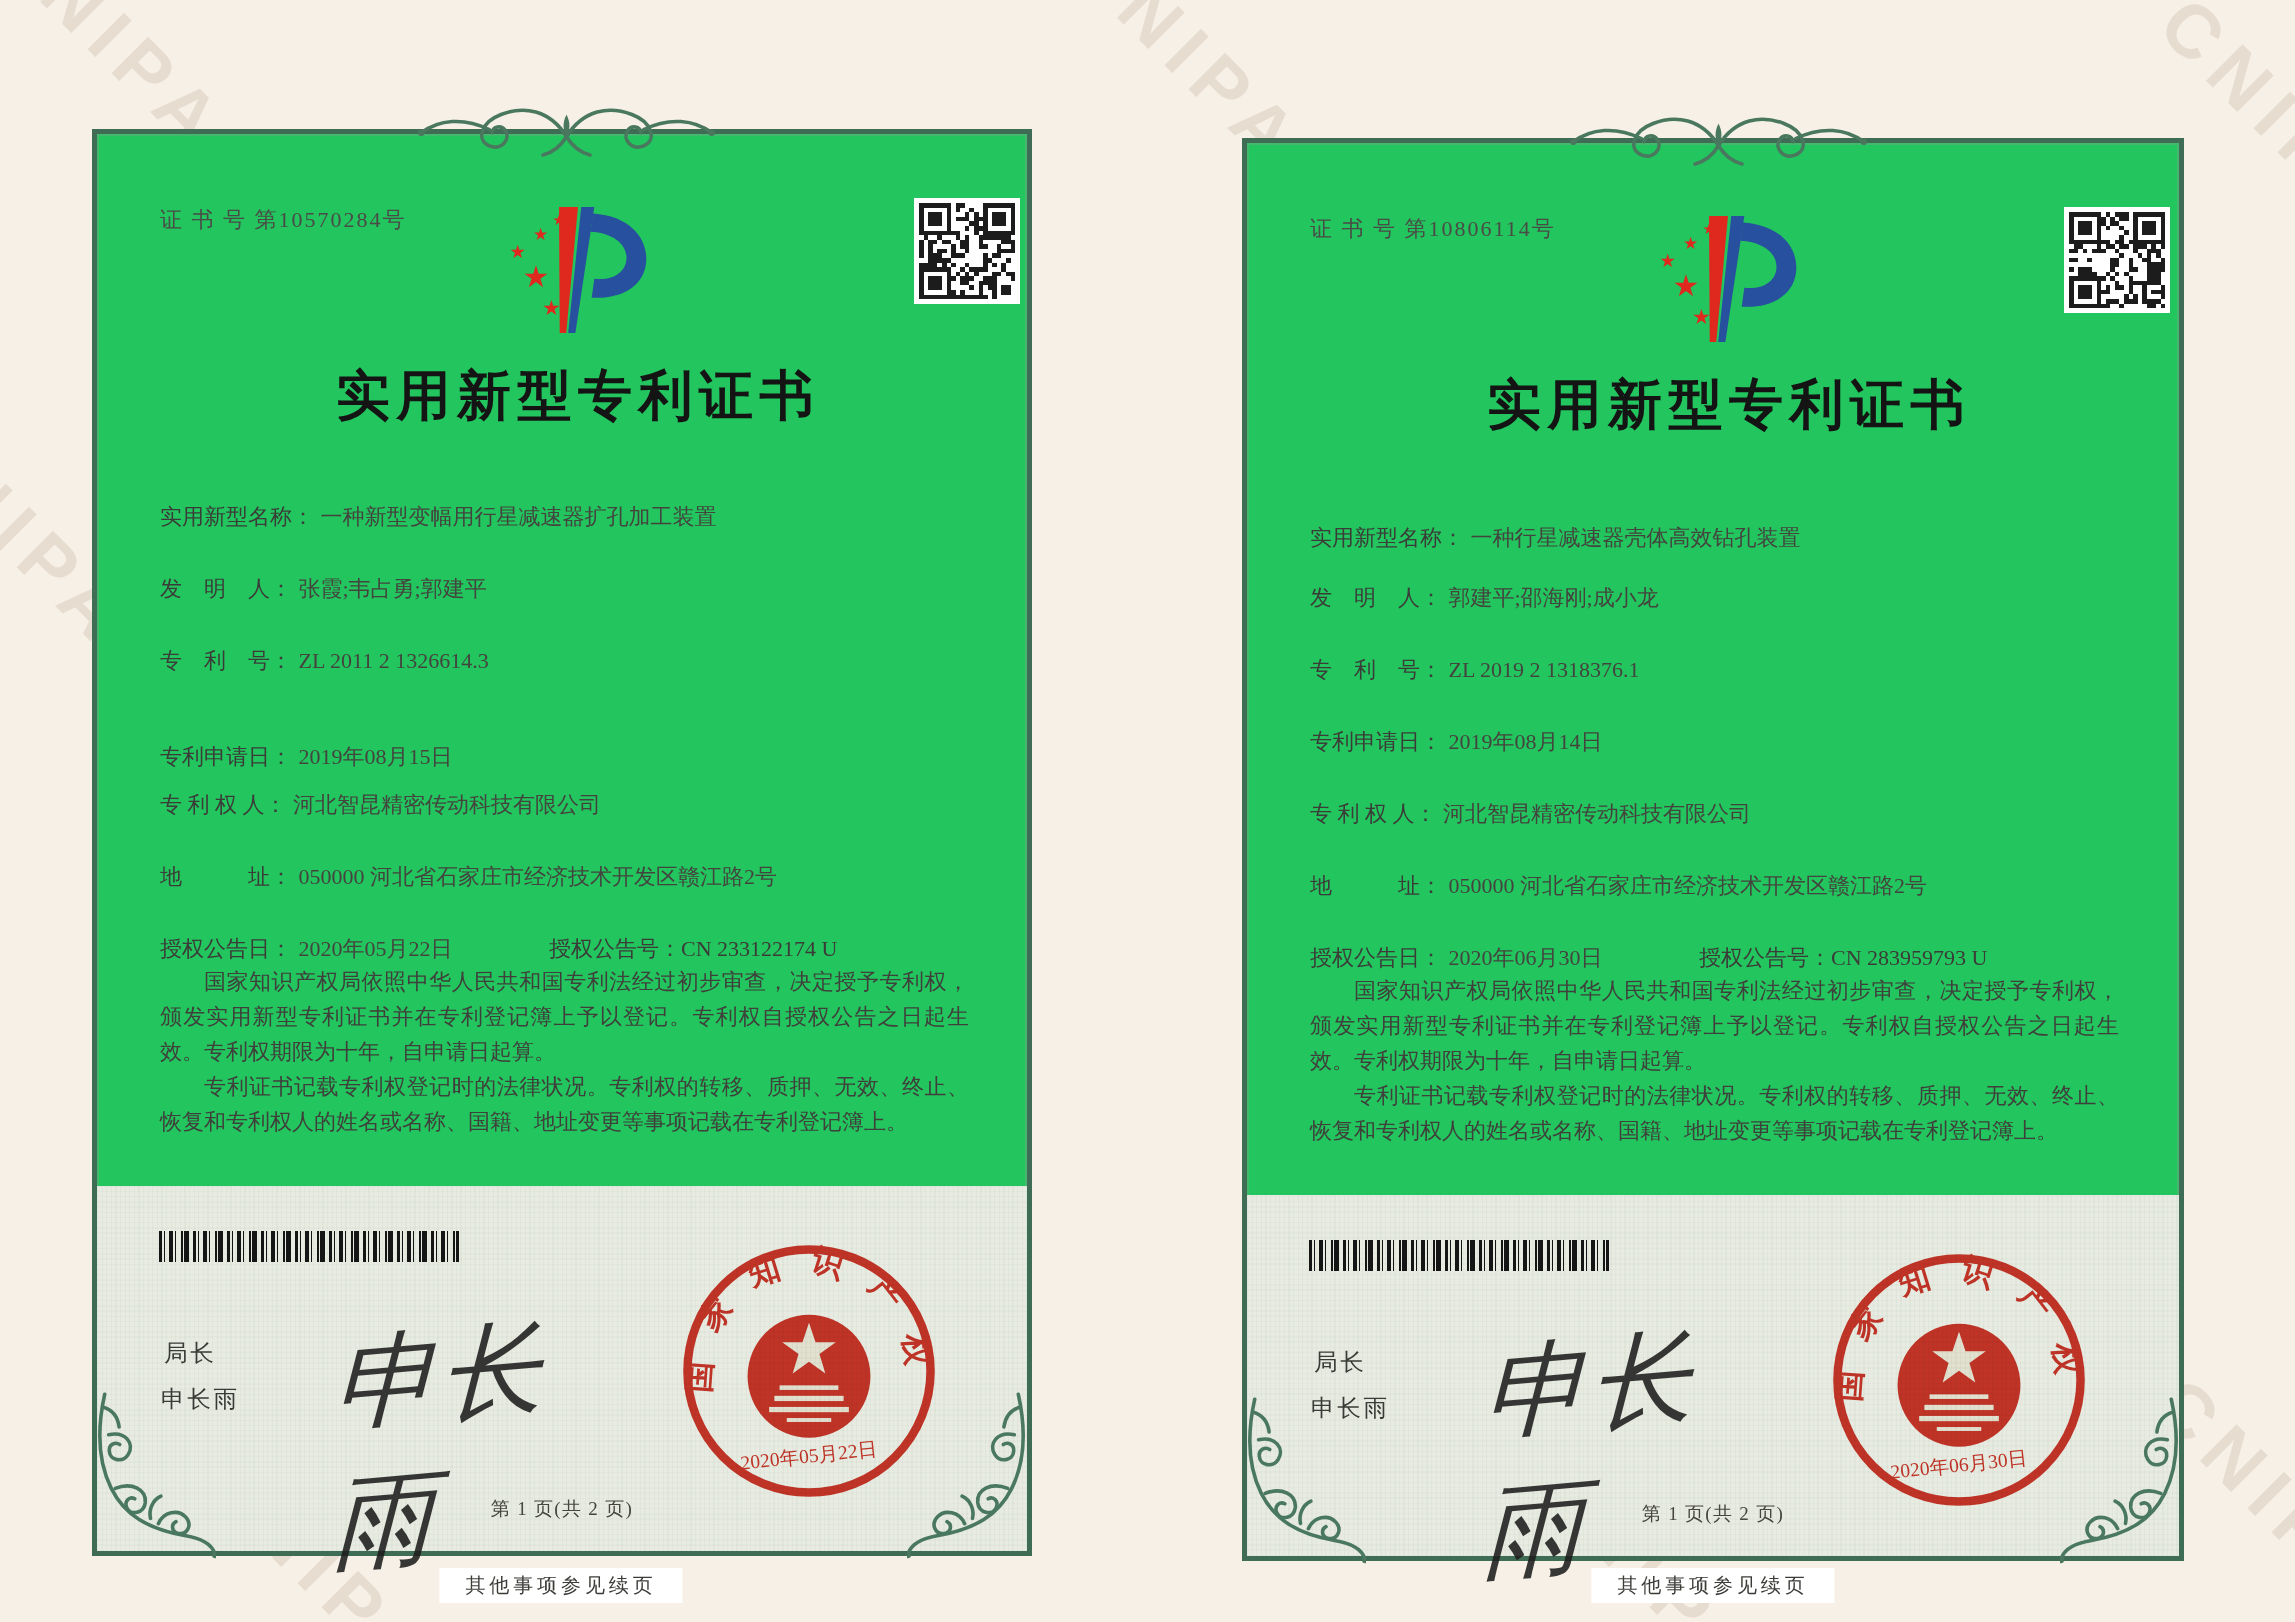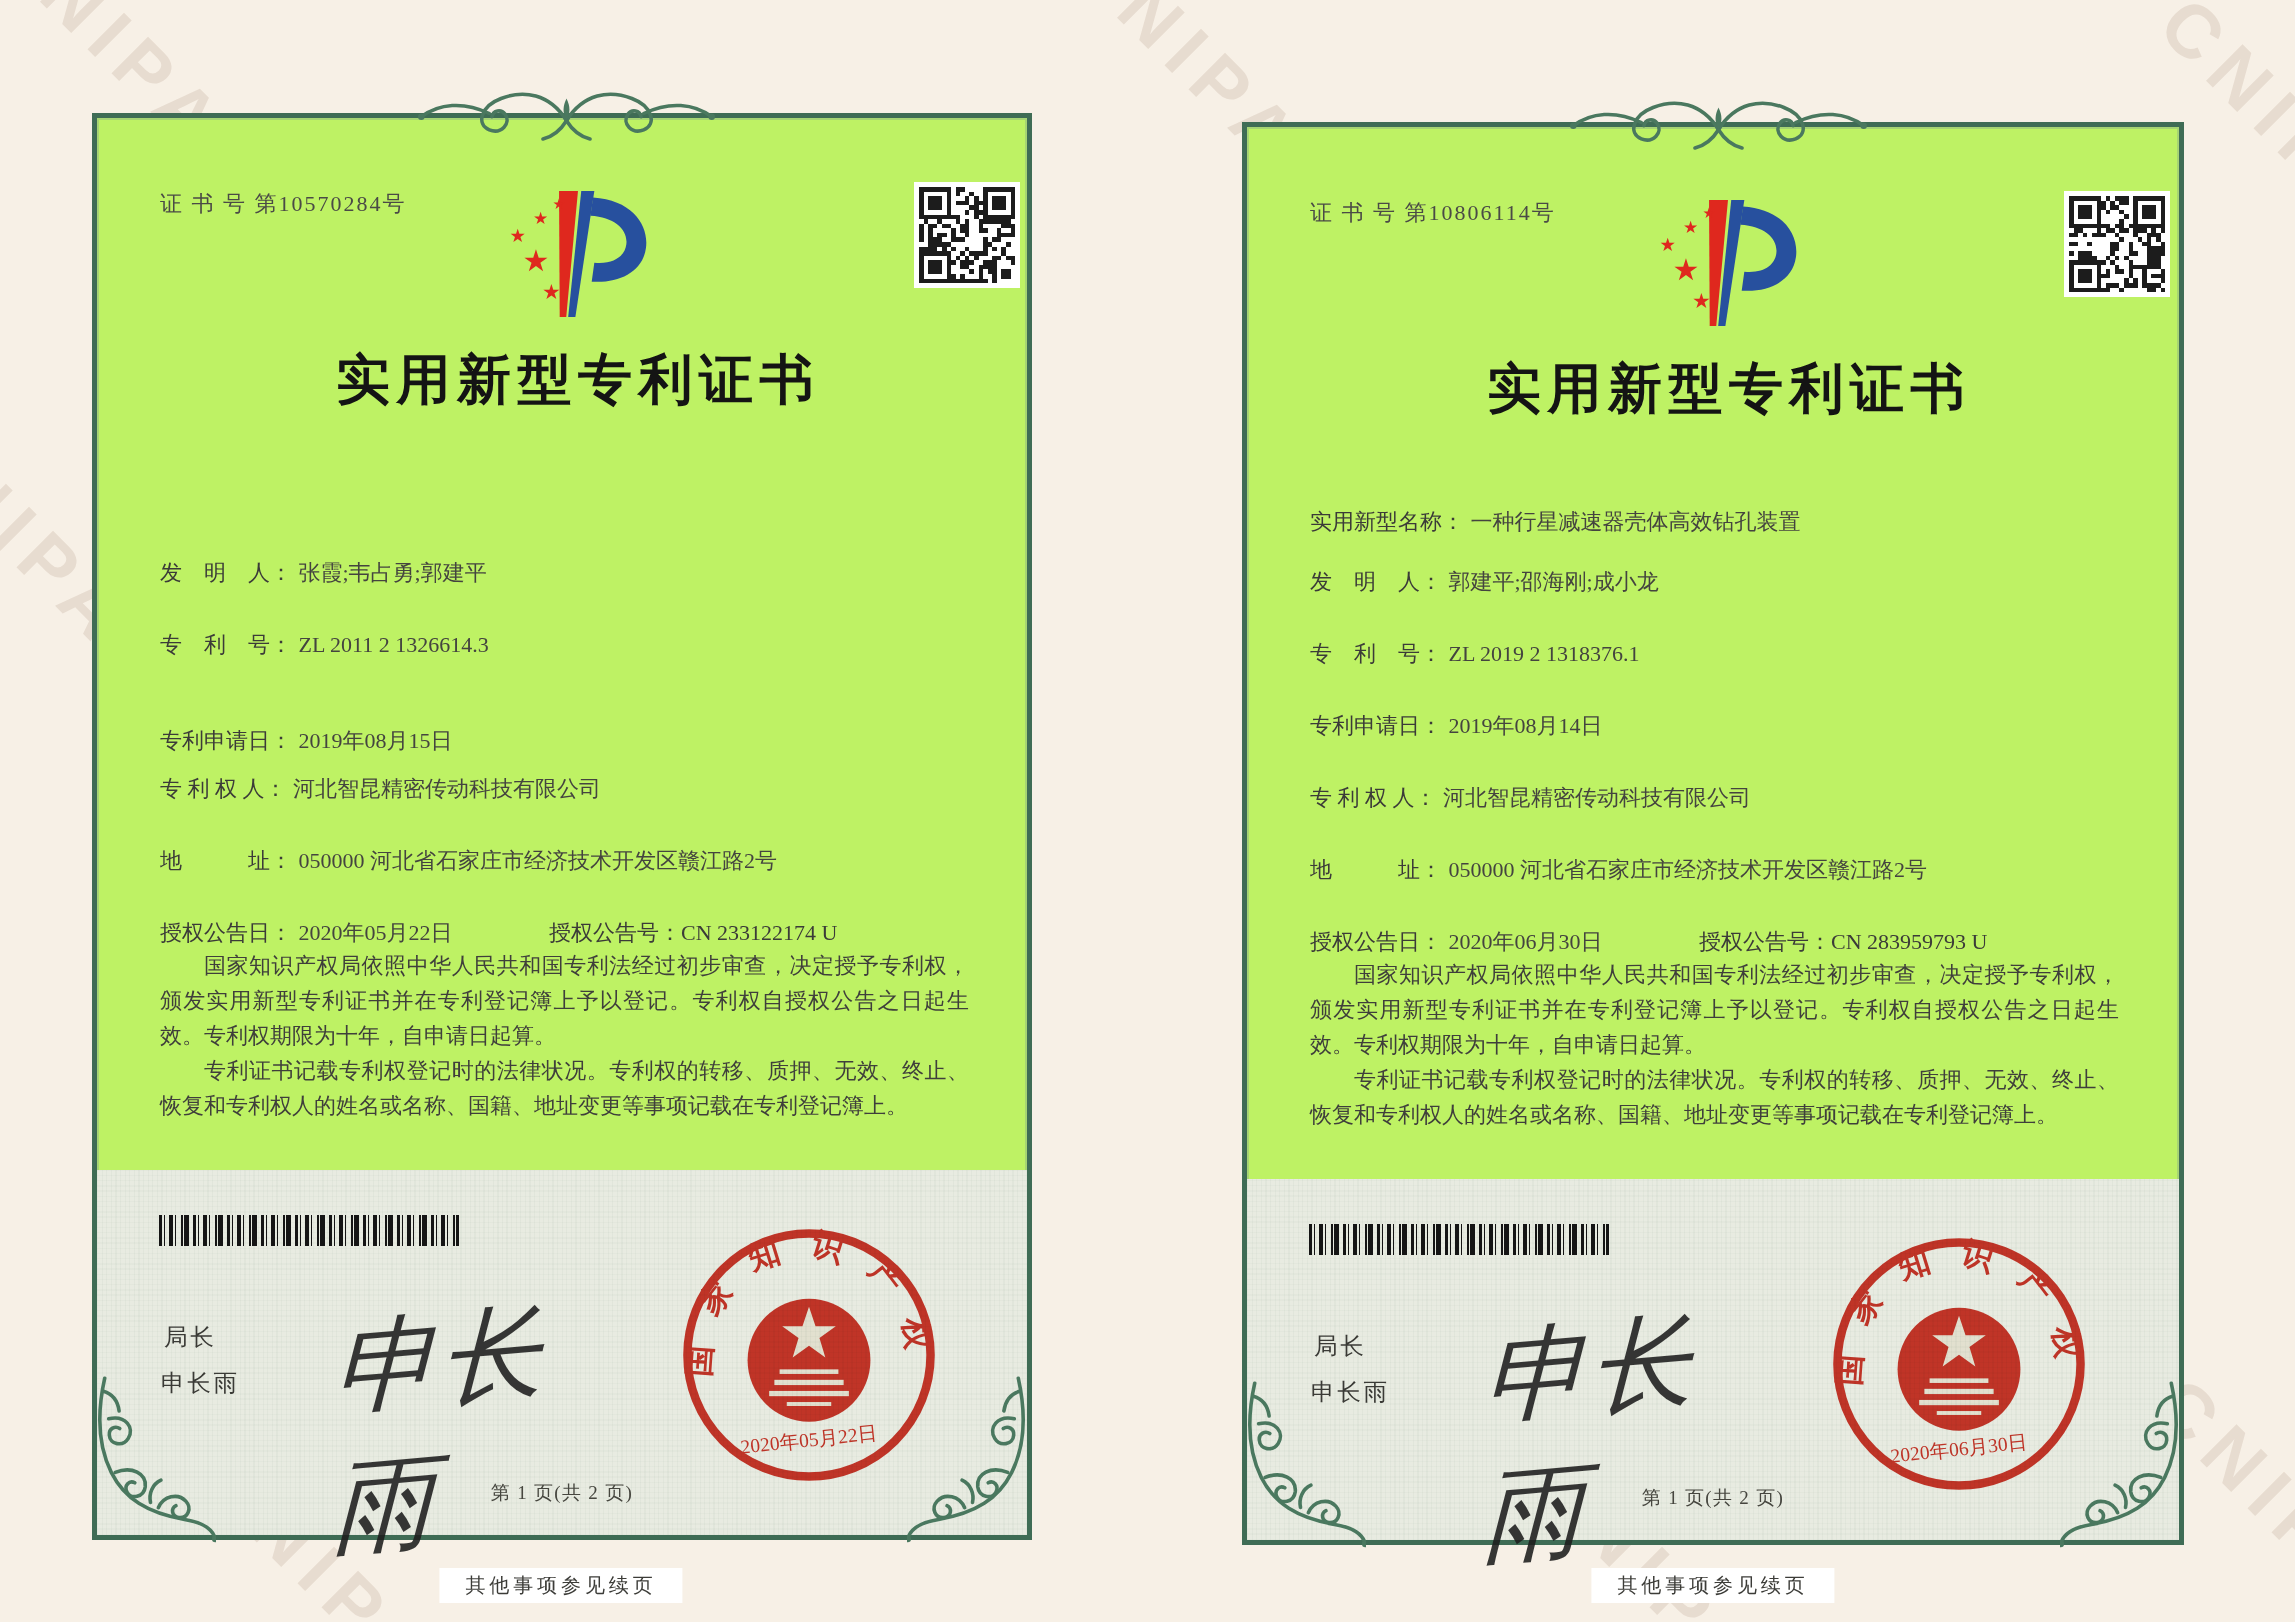--- a/index.html
+++ b/index.html
@@ -12,21 +12,21 @@
     position:absolute;font-family:"Liberation Sans","DejaVu Sans",sans-serif;
     font-weight:bold;font-size:75px;letter-spacing:13px;
     color:rgba(168,138,118,0.20);white-space:nowrap;
     transform:translate(-50%,-50%) rotate(45deg);
     pointer-events:none;z-index:1;
   }
   .cert{
     position:absolute;box-sizing:border-box;
     border:5.2px solid #3f6c55;
     box-shadow:inset 0 0 0 2px rgba(126,164,140,.38);
-    background:#bef264;z-index:2;
+    background:#22c55e;z-index:2;margin-top:16px;
   }
   .cert-no{position:absolute;left:63px;top:71px;font-size:22px;color:#4a4a46;letter-spacing:2px;}
   .logo{position:absolute;left:385px;top:65px;width:175px;height:147px;}
   .qr{position:absolute;left:817px;top:64px;width:96px;height:96px;background:#fff;padding:5.2px;
       display:grid;grid-template-columns:repeat(21,1fr);grid-template-rows:repeat(21,1fr);}
   .qr i{background:transparent;}
   .qr i.b{background:#1c1c1c;}
   .title{position:absolute;left:16px;top:226px;width:100%;text-align:center;
          font-size:54px;font-weight:bold;color:#141414;letter-spacing:6.5px;}
   .frow{position:absolute;left:63px;font-size:22px;color:#3b3b38;white-space:nowrap;}
@@ -555,20 +555,23 @@
       <i></i>
       <i class="b"></i>
       <i></i>
       <i></i>
       <i></i>
       <i></i>
     </div>
 
   <div class="title">实用新型专利证书</div>
 
+  <div class="frow" style="top:368px;">
+    <span class="lbl">实用新型名称：</span><span class="val">一种新型变幅用行星减速器扩孔加工装置</span>
+  </div>
   <div class="frow" style="top:440px;">
     <span class="lbl">发　明　人：</span><span class="val">张霞;韦占勇;郭建平</span>
   </div>
   <div class="frow" style="top:512px;">
     <span class="lbl">专　利　号：</span><span class="val">ZL 2011 2 1326614.3</span>
   </div>
   <div class="frow" style="top:608px;font-family:Liberation Serif, serif;">
     <span class="lbl">专利申请日：</span><span class="val">2019年08月15日</span>
   </div>
   <div class="frow" style="top:656px;">

